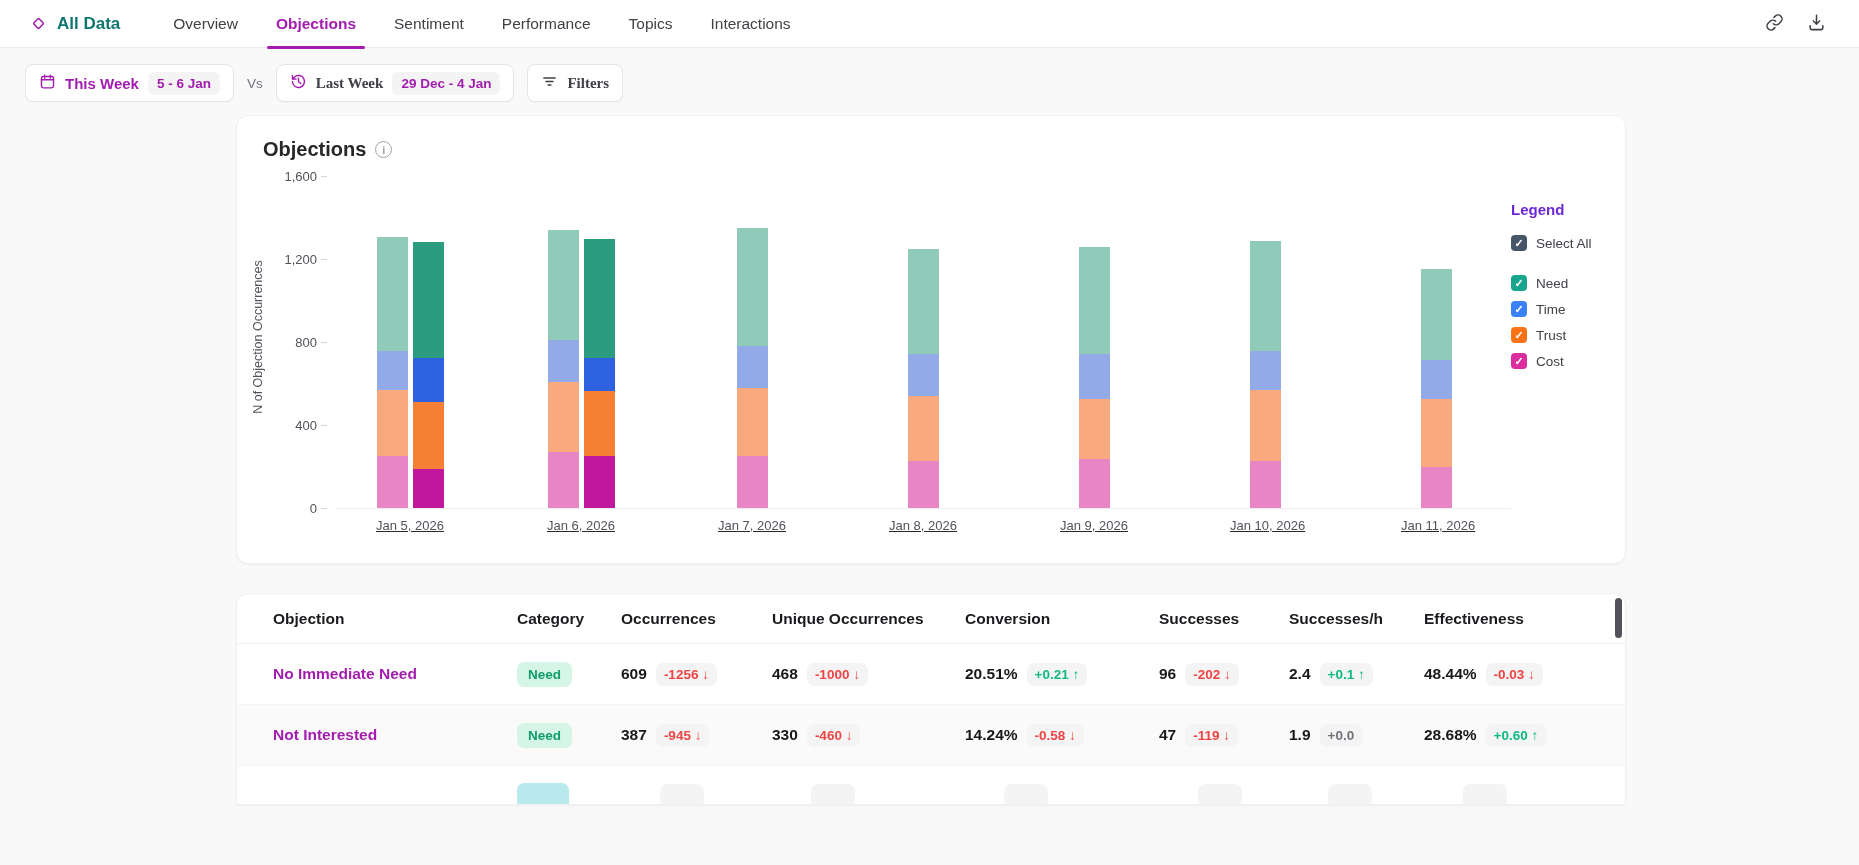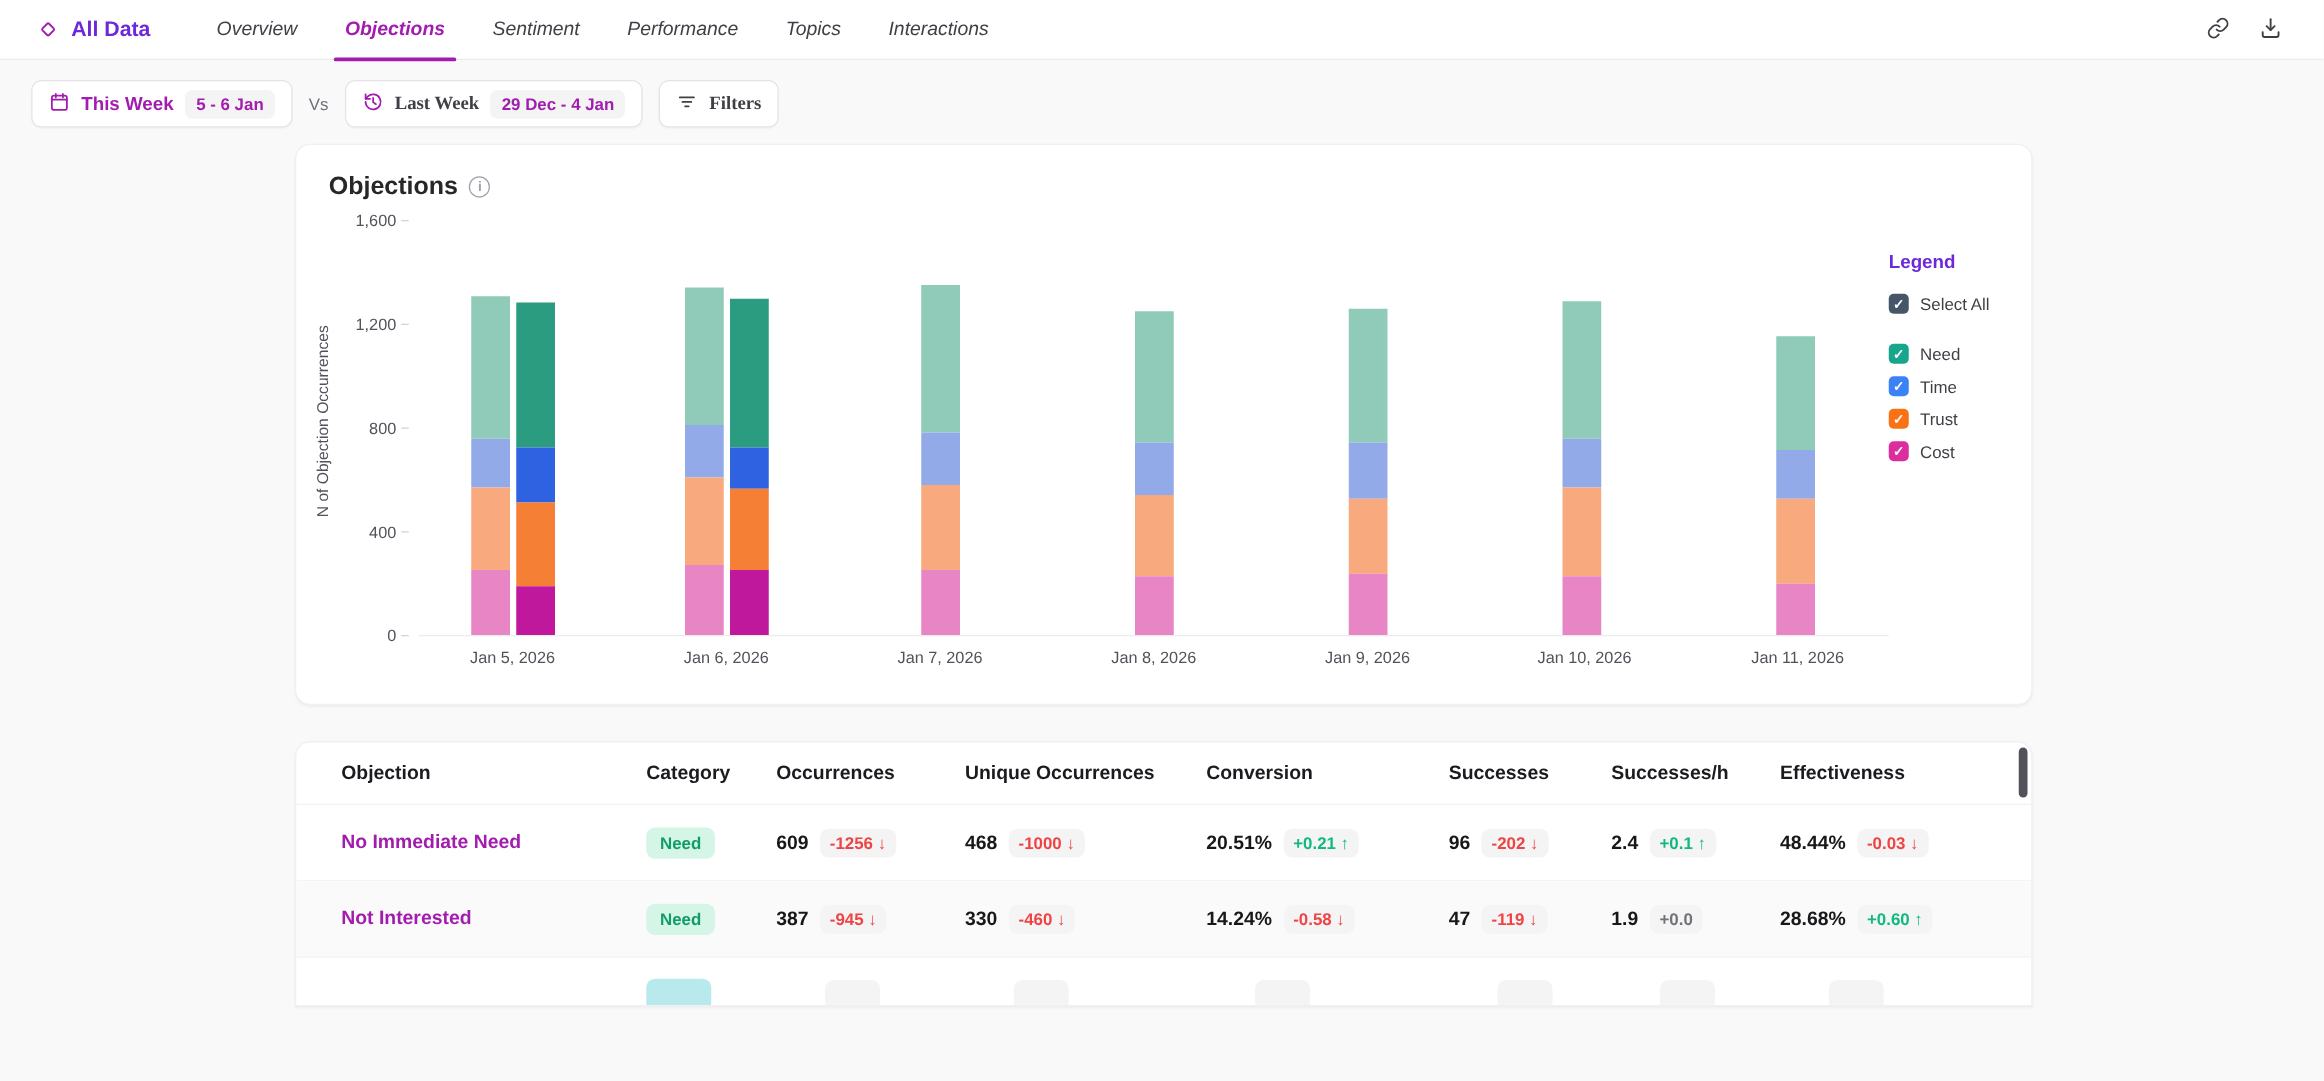--- a/index.html
+++ b/index.html
@@ -7,23 +7,23 @@
   body {
     font-family: "Liberation Sans", sans-serif;
     background:#faf9fa;
     color:#27272a;
   }
   
   .topnav{
     height:48px; background:#fff; border-bottom:1px solid #ececef;
     display:flex; align-items:center; padding:0 28px 0 30px;
   }
-  .brand{ display:flex; align-items:center; gap:10px; font-size:17px; font-weight:700; color:#6d28d9; margin-right:34px; cursor:pointer; }
+  .brand{ display:flex; align-items:center; gap:10px; font-size:17px; font-weight:700; color:#0f766e; margin-right:34px; cursor:pointer; }
   .brand svg{ display:block; }
-  .tabs{ display:flex; height:48px;font-style:italic; }
+  .tabs{ display:flex; height:48px; }
   .tab{ display:flex; align-items:center; padding:0 19px; font-size:15.5px; color:#3f3f46; position:relative; cursor:pointer; }
   .tab.active{ color:#a21caf; font-weight:600; }
   .tab.active::after{ content:''; position:absolute; left:10px; right:10px; bottom:-1px; height:3px; background:#a21caf; border-radius:2px; }
   .nav-actions{ margin-left:auto; display:flex; gap:12px; }
   .icon-btn{ width:30px; height:30px; display:flex; align-items:center; justify-content:center; background:none; border:none; color:#3f3f46; cursor:pointer; }
   
   .filterbar{ display:flex; align-items:center; gap:13px; padding:16px 0 13px 25px; }
   .fbtn{
     display:inline-flex; align-items:center; gap:9px; background:#fff;
     border:1px solid #e4e4e7; border-radius:8px; height:38px; padding:0 13px;
@@ -63,21 +63,21 @@
   .yaxis{ position:absolute; left:-64px; top:0; bottom:0; width:56px; }
   .ytick{ position:absolute; right:10px; font-size:13px; color:#52525b; }
   .tickmark{ position:absolute; right:0; width:6px; height:1px; background:#d4d4d8; }
   .bars-row{
     position:absolute; inset:0; display:flex; justify-content:space-between;
     align-items:flex-end; padding:0 40px; border-bottom:1px solid #ececef;
   }
   .bar-group{ width:70px; display:flex; align-items:flex-end; justify-content:center; gap:5px; }
   .bar{ width:31px; display:flex; flex-direction:column-reverse; }
   .seg{ width:100%; }
-  .xlabels{ display:flex; justify-content:space-between; padding:0 40px; margin:9px 0 0 64px; }
+  .xlabels{ display:flex; justify-content:space-between; padding:0 40px; margin:9px 0 0 64px;text-decoration:underline; }
   .xlabel{ width:70px; text-align:center; font-size:13px; color:#52525b; white-space:nowrap; }
   .legend{ width:100px; padding-top:24px; flex:none; }
   .legend-title{ font-size:15px; font-weight:600; color:#6d28d9; margin-bottom:17px; }
   .legend-item{ display:flex; align-items:center; gap:9px; font-size:13.5px; color:#3f3f46; margin-bottom:10px; cursor:pointer; }
   .legend-item.select-all{ margin-bottom:24px; }
   .cb{
     width:16px; height:16px; border-radius:4px; flex:none;
     display:inline-flex; align-items:center; justify-content:center;
     color:#fff; font-size:11px; font-weight:700;
   }

